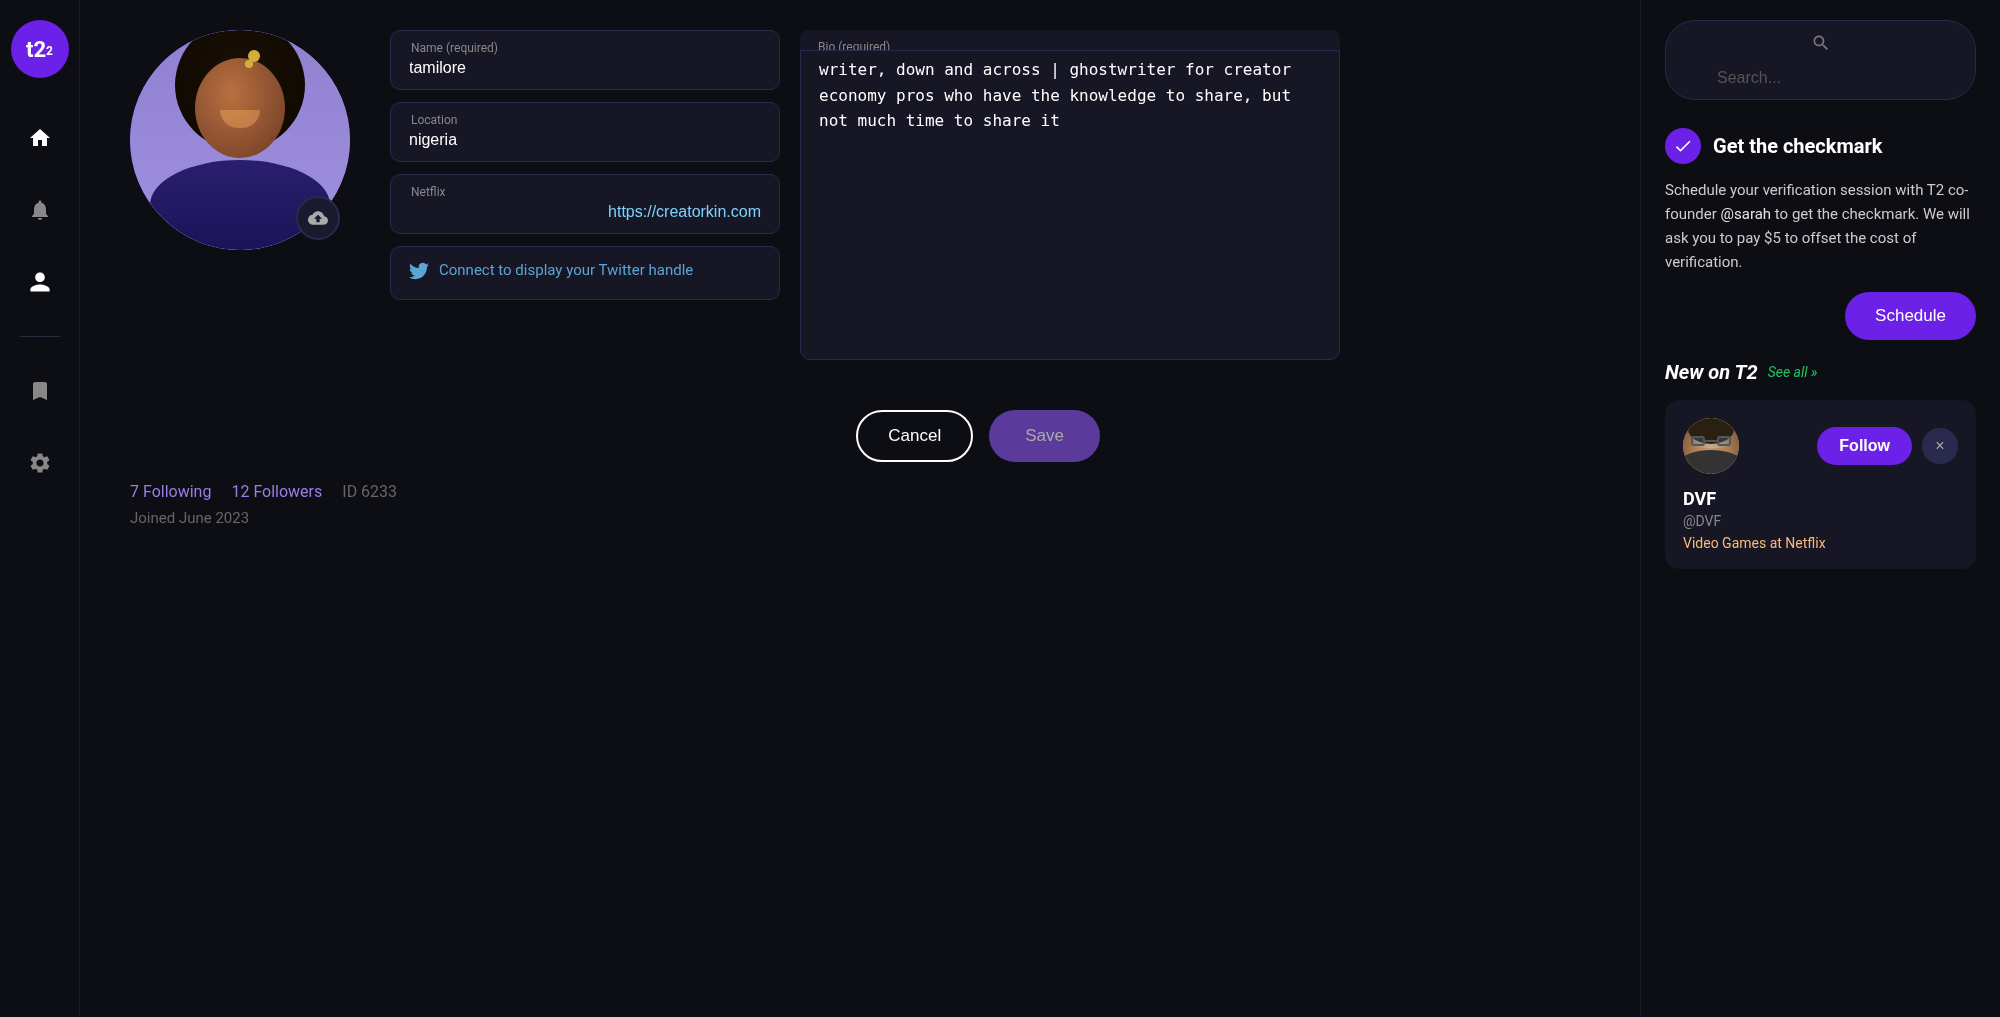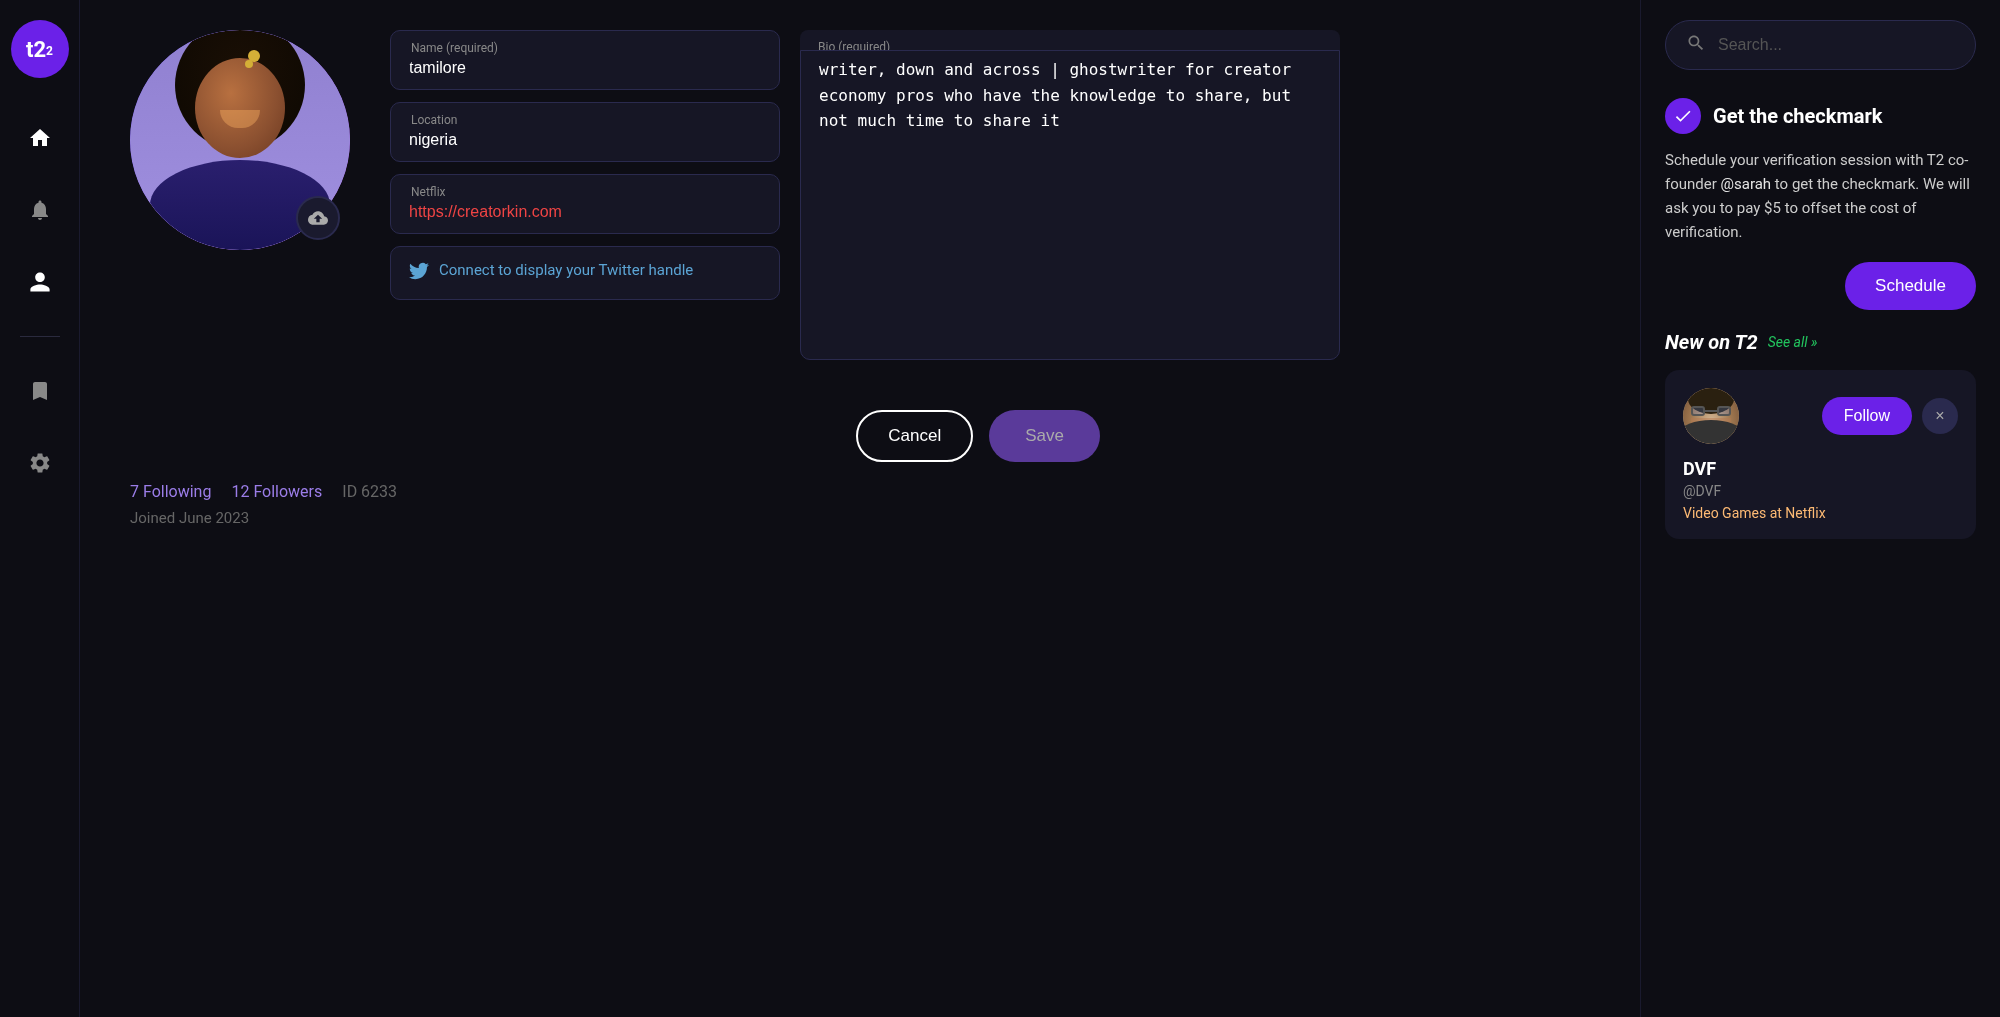--- a/index.html
+++ b/index.html
@@ -262,20 +262,21 @@
     
     .search-bar {
       background: #161625;
       border: 1px solid #2a2a4e;
       border-radius: 30px;
       padding: 12px 20px;
       display: flex;
       align-items: center;
       gap: 12px;
       margin-bottom: 28px;
+      flex-direction: column;
     }
     .search-bar input {
       background: transparent;
       border: none;
       outline: none;
       color: #aaa;
       font-size: 16px;
       flex: 1;
     }
     .search-bar input::placeholder { color: #555; }
@@ -378,21 +379,21 @@
       align-items: center;
     }
     .btn-follow {
       background: #6b21e8;
       border: none;
       border-radius: 30px;
       padding: 10px 22px;
       color: #fff;
       font-size: 16px;
       cursor: pointer;
-      font-weight: 400;
+      font-weight: 700;
     }
     .btn-dismiss {
       width: 36px;
       height: 36px;
       background: #2a2a4e;
       border: none;
       border-radius: 50%;
       color: #aaa;
       font-size: 16px;
       cursor: pointer;
@@ -494,21 +495,21 @@
           <input type="text" class="form-field" style="border: none; padding: 0px; background: transparent;" value="tamilore">
         </div>
 
         <div class="field-with-label">
           <span class="field-label">Location</span>
           <input type="text" style="border: none; padding: 0px; background: transparent; color: rgb(255, 255, 255); font-size: 16px; outline: none;" value="nigeria">
         </div>
 
         <div class="field-with-label">
           <span class="field-label">Netflix</span>
-          <input type="text" style="border: none; padding: 0px; background: transparent; color: #ef4444; font-size: 16px; outline: none;" value="https://creatorkin.com">
+          <input type="text" style="border: none; padding: 0px; background: transparent; color: #7dd3fc; font-size: 16px; outline: none; text-align: right;" value="https://creatorkin.com">
         </div>
 
         <div class="twitter-connect">
           <span style="color:#5ba4d4;font-size:18px;">
             <svg width="20" height="20" viewBox="0 0 24 24" fill="#5ba4d4">
               <path d="M23.953 4.57a10 10 0 01-2.825.775 4.958 4.958 0 002.163-2.723c-.951.555-2.005.959-3.127 1.184a4.92 4.92 0 00-8.384 4.482C7.69 8.095 4.067 6.13 1.64 3.162a4.822 4.822 0 00-.666 2.475c0 1.71.87 3.213 2.188 4.096a4.904 4.904 0 01-2.228-.616v.06a4.923 4.923 0 003.946 4.827 4.996 4.996 0 01-2.212.085 4.936 4.936 0 004.604 3.417 9.867 9.867 0 01-6.102 2.105c-.39 0-.779-.023-1.17-.067a13.995 13.995 0 007.557 2.209c9.053 0 13.998-7.496 13.998-13.985 0-.21 0-.42-.015-.63A9.935 9.935 0 0024 4.59z"></path>
             </svg>
           </span>
           <span>Connect to display your Twitter handle</span>
         </div>

